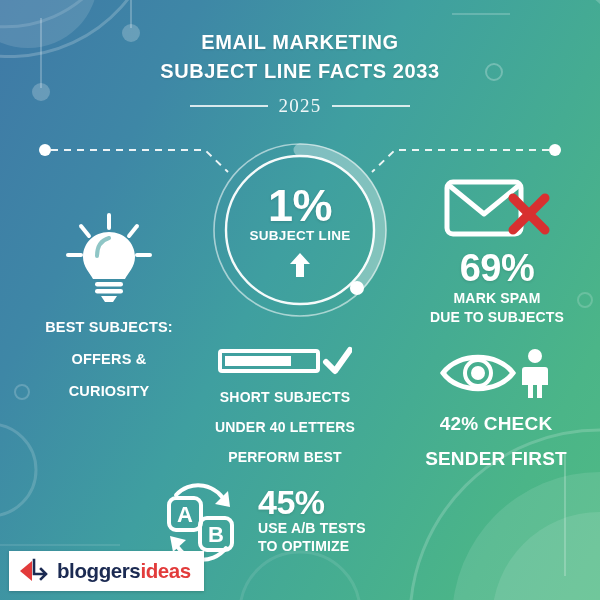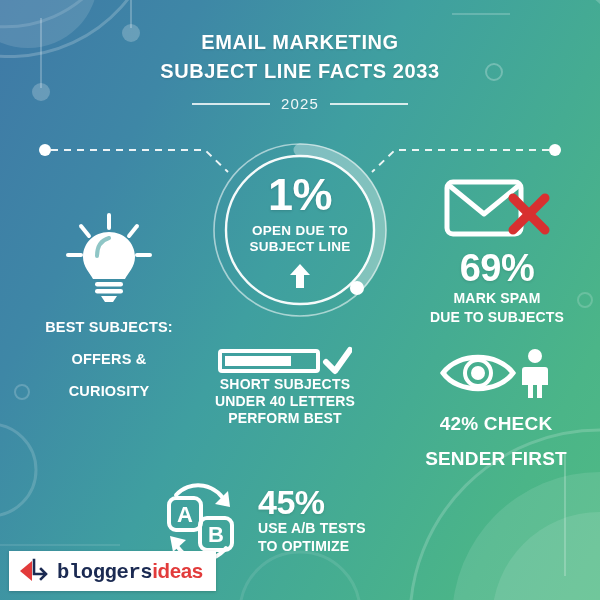--- a/index.html
+++ b/index.html
@@ -31,21 +31,21 @@
   }
   .subtitle-row {
     display: flex; align-items: center; justify-content: center;
     gap: 11px; margin-top: 9px;
   }
   .subtitle-rule {
     width: 78px; height: 2px; background: rgba(255,255,255,.80);
   }
   .subtitle-text {
     color: rgba(255,255,255,.92);
-    font-size: 15px; letter-spacing: 1.2px;
+    font-size: 19px; letter-spacing: 1.2px; font-family: Liberation Serif, serif;
   }
 
   
   .donut {
     position: absolute; left: 211px; top: 141px;
     width: 178px; height: 178px;
   }
   .donut .center-text {
     position: absolute; inset: 0;
     display: flex; flex-direction: column;
@@ -79,21 +79,21 @@
 
   
   #stat-bulb     { left: 14px;  top: 212px; width: 190px; }
   #stat-bulb .caption { margin-top: 14px; font-size: 14.5px; line-height: 18px; }
 
   #stat-spam     { left: 398px; top: 176px; width: 198px; }
   #stat-spam .big { margin-top: 10px; }
   #stat-spam .caption { margin-top: 2px; }
 
   #stat-short    { left: 192px; top: 346px; width: 186px; }
-  #stat-short .caption { text-align: center; }
+  #stat-short .caption { margin-top: 13px; text-align: center; }
 
   #stat-eye      { left: 400px; top: 348px; width: 192px; }
   #stat-eye .caption { margin-top: 17px; font-size: 19px; line-height: 18px; }
 
   #stat-ab       { left: 160px; top: 478px; width: 236px; }
   .ab-row { display: flex; align-items: center; gap: 14px; }
   .ab-text { text-align: left; }
   .ab-text .big { font-size: 34px; line-height: 34px; }
   .ab-text .caption { margin-top: 1px; line-height: 17px; }
 
@@ -102,21 +102,21 @@
     position: absolute; left: 9px; bottom: 9px;
     background: #ffffff;
     padding: 7px 13px 7px 10px;
     display: flex; align-items: center; gap: 8px;
     box-shadow: 0 1px 3px rgba(0,0,0,.18);
   }
   .logo-text {
     font-size: 20.5px; font-weight: bold; letter-spacing: -0.4px;
     white-space: nowrap;
   }
-  .logo-text .a { color: #1b2a52; font-family: Liberation Mono, monospace; }
+  .logo-text .a { color: #1b2a52; }
   .logo-text .b { color: #e23b3b; }
 </style>
 </head>
 <body>
 
 <div id="infographic">
 
   <svg class="bg" width="600" height="600" viewBox="0 0 600 600">
     <defs>
       <clipPath id="frame">
@@ -172,21 +172,20 @@
 
   <div class="donut">
     <svg width="178" height="178" viewBox="0 0 178 178">
       <circle cx="89" cy="89" r="86" fill="none" stroke="#ffffff" stroke-opacity="0.55" stroke-width="1.6"></circle>
       <circle cx="89" cy="89" r="74" fill="none" stroke="#ffffff" stroke-opacity="0.95" stroke-width="2.4"></circle>
       <path d="M 89 9 A 80 80 0 0 1 145 146" fill="none" stroke="#ffffff" stroke-opacity="0.34" stroke-width="13" stroke-linecap="round"></path>
       <circle cx="146" cy="147" r="7" fill="#ffffff"></circle>
     </svg>
     <div class="center-text">
       <div class="pct">1%</div>
-      <div class="pct-label">OPEN DUE TO</div>
       <div class="pct-label" style="margin-top:0">SUBJECT LINE</div>
       <svg class="arrow-up" width="24" height="26" viewBox="0 0 24 26">
         <path d="M12 1 L22 12 L16 12 L16 25 L8 25 L8 12 L2 12 Z" fill="#ffffff"></path>
       </svg>
     </div>
   </div>
 
   <div class="stat" id="stat-bulb">
     <div class="icon">
       <svg width="96" height="92" viewBox="0 0 96 92">

